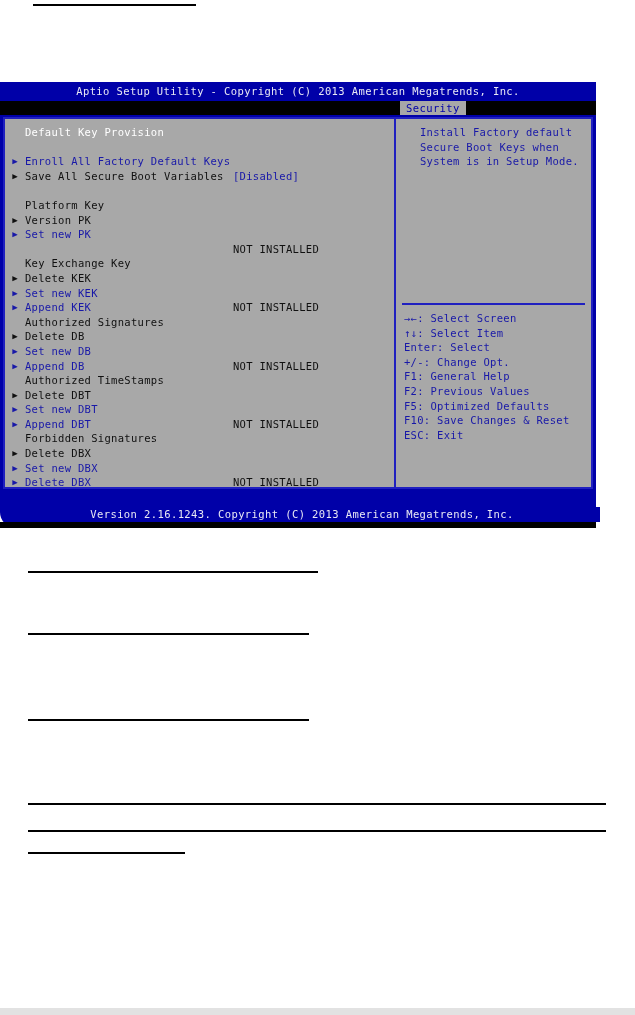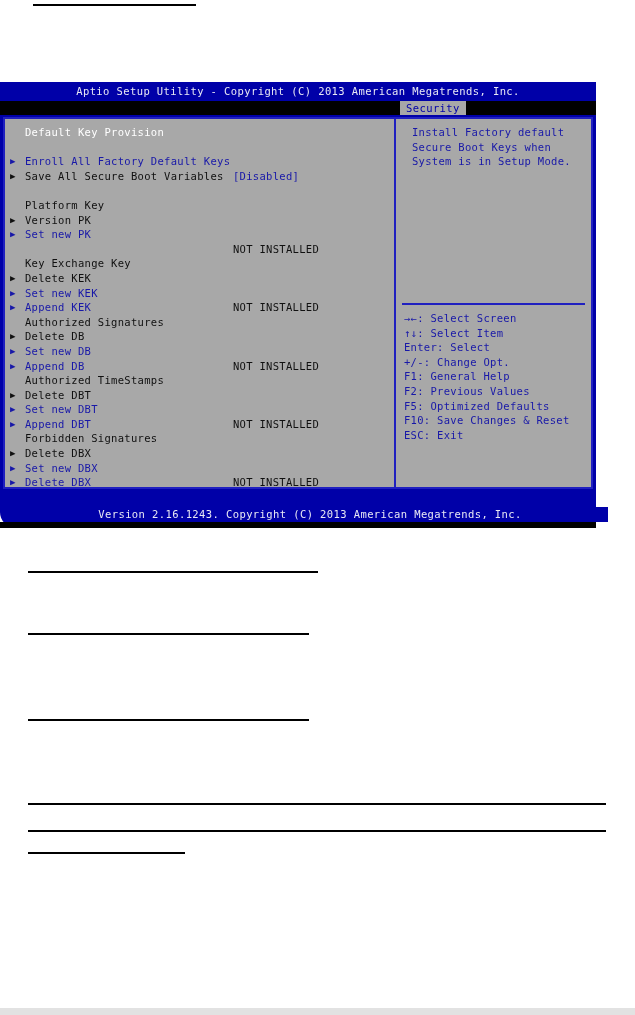--- a/index.html
+++ b/index.html
@@ -83,35 +83,36 @@
     box-sizing: border-box;
     border-right: 2px solid #2020c0;
     padding: 6px 0 0 0;
   }
 
   #help-pane {
     position: relative;
     flex: 1;
     height: 100%;
     box-sizing: border-box;
-    padding: 6px 8px 0 16px;
+    padding: 6px 8px 0 24px;
     color: #1818a8;
     font-size: 10.5px;
     line-height: 14.6px;
     letter-spacing: 0.3px;
   }
 
   
   .row {
     position: relative;
     height: 14.6px;
     line-height: 14.6px;
     font-size: 10.5px;
     letter-spacing: 0.3px;
     white-space: nowrap;
+    text-align: center;
   }
   .row .arrow {
     position: absolute;
     left: 5px;
     top: 0;
     width: 10px;
     font-size: 9px;
     line-height: 14.6px;
   }
   .row .label {
@@ -151,21 +152,21 @@
     height: 14.6px;
     line-height: 14.6px;
     font-size: 10.5px;
     letter-spacing: 0.3px;
     color: #1818a8;
     white-space: nowrap;
   }
 
   #bios-footer {
     position: absolute;
-    left: 12px;
+    left: 4px;
     bottom: 6px;
     width: 100%;
     height: 15px;
     line-height: 15px;
     background: #0000a8;
     color: #e8e8f4;
     text-align: center;
     font-size: 10.5px;
     letter-spacing: 0.4px;
     white-space: nowrap;

